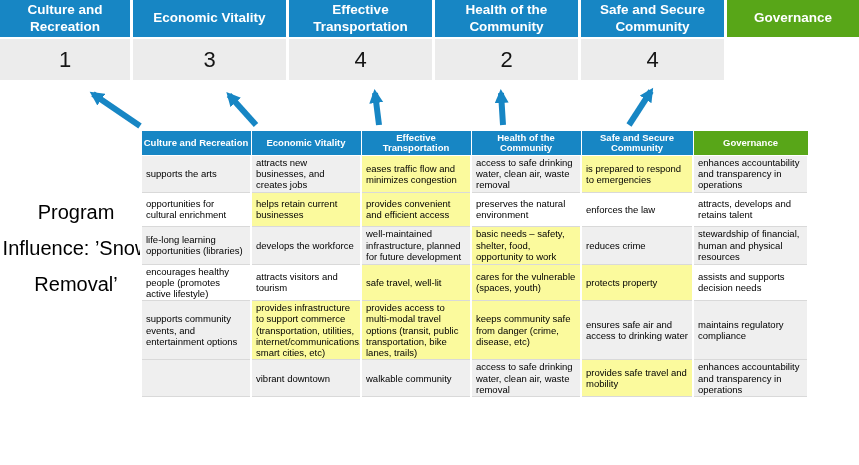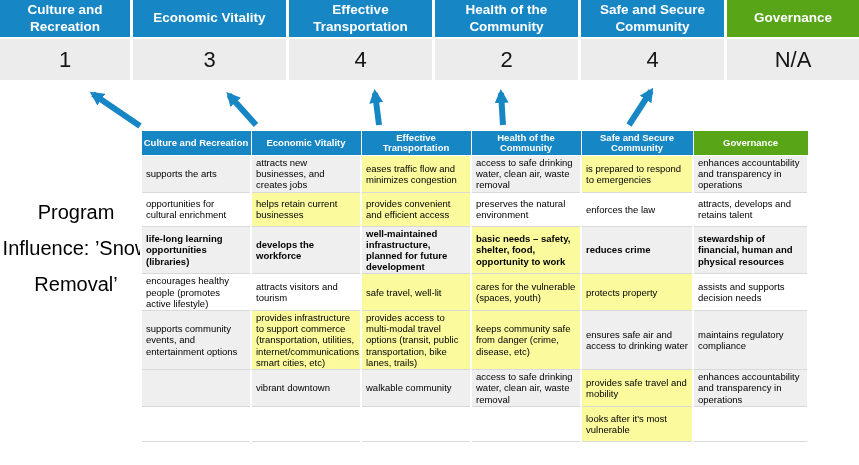--- a/index.html
+++ b/index.html
@@ -67,21 +67,20 @@
       <div class="sb-cell theme-blue">Health of the Community</div>
       <div class="sb-cell theme-blue">Safe and Secure Community</div>
       <div class="sb-cell theme-green">Governance</div>
     </div>
   <div class="sb-row">
       <div class="sb-score">1</div>
       <div class="sb-score">3</div>
       <div class="sb-score">4</div>
       <div class="sb-score">2</div>
       <div class="sb-score">4</div>
-      <div class="sb-score">N/A</div>
     </div>
 </div>
 
 <svg class="arrows" width="859" height="52">
   <defs>
     <marker id="ah" markerWidth="15" markerHeight="15" refX="10" refY="7" orient="auto" markerUnits="userSpaceOnUse">
       <path class="ah-fill" d="M0,0 L14,7 L0,14 z"></path>
     </marker>
   </defs>
   <line class="arrow" x1="140" y1="46" x2="93" y2="14" marker-end="url(#ah)"></line>
@@ -122,21 +121,21 @@
         <td>enhances accountability and transparency in operations</td>
       </tr>
       <tr style="height: 34px;">
         <td>opportunities for cultural enrichment</td>
         <td class="hl">helps retain current businesses</td>
         <td class="hl">provides convenient and efficient access</td>
         <td>preserves the natural environment</td>
         <td>enforces the law</td>
         <td>attracts, develops and retains talent</td>
       </tr>
-      <tr class="stripe" style="height: 38px; font-weight: bold;">
+      <tr class="stripe" style="height: 38px;">
         <td>life-long learning opportunities (libraries)</td>
         <td>develops the workforce</td>
         <td>well-maintained infrastructure, planned for future development</td>
         <td class="hl">basic needs – safety, shelter, food, opportunity to work</td>
         <td>reduces crime</td>
         <td>stewardship of financial, human and physical resources</td>
       </tr>
       <tr style="height: 33px;">
         <td>encourages healthy people (promotes active lifestyle)</td>
         <td>attracts visitors and tourism</td>
@@ -154,22 +153,14 @@
         <td>maintains regulatory compliance</td>
       </tr>
       <tr class="stripe" style="height: 37px;">
         <td></td>
         <td>vibrant downtown</td>
         <td>walkable community</td>
         <td>access to safe drinking water, clean air, waste removal</td>
         <td class="hl">provides safe travel and mobility</td>
         <td>enhances accountability and transparency in operations</td>
       </tr>
-      <tr style="height: 35px;">
-        <td></td>
-        <td></td>
-        <td></td>
-        <td></td>
-        <td class="hl">looks after it's most vulnerable</td>
-        <td></td>
-      </tr>
     </tbody>
 </table>
 
 </body></html>

